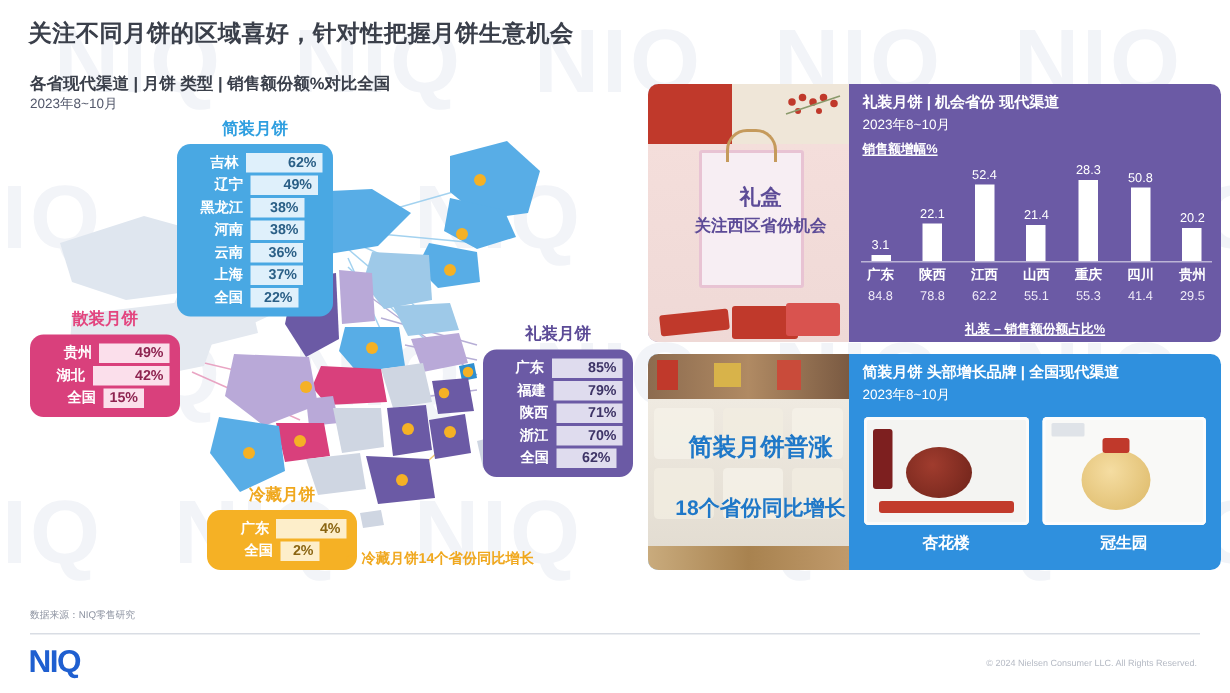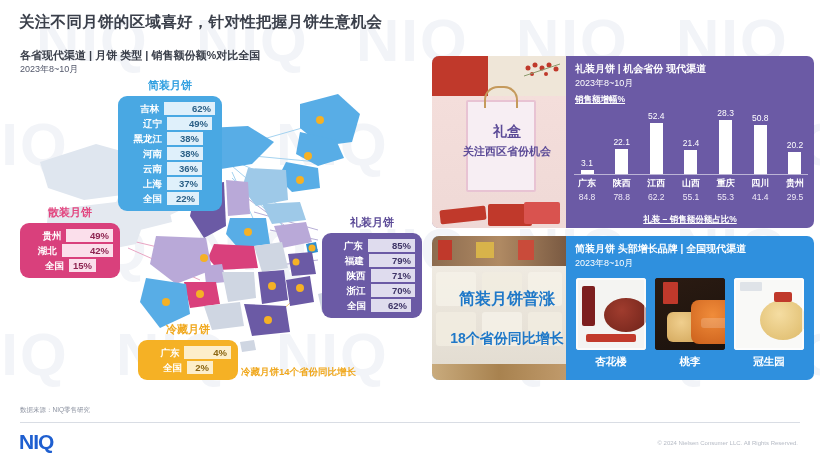--- a/index.html
+++ b/index.html
@@ -524,30 +524,20 @@
           <div class="img" style="background:#f2f2f2;">
             <div style="position:absolute;inset:0;background:#f4f4f2;"></div>
             <div style="position:absolute;left:6px;top:8px;width:13px;height:40px;background:#7d1f1f;border-radius:2px;"></div>
             <div style="position:absolute;left:28px;top:20px;width:44px;height:34px;border-radius:50%;background:radial-gradient(circle at 40% 35%,#a03c2e,#6d2219);"></div>
             <div style="position:absolute;left:10px;bottom:8px;right:10px;height:8px;background:#c23b2c;border-radius:2px;"></div>
             <div style="position:absolute;inset:0;border:2px solid rgba(255,255,255,.6);border-radius:3px;"></div>
           </div>
           <div class="bname">杏花楼</div>
         </div>
 
-        <div class="brand">
-          <div class="img" style="background:#1c140f;">
-            <div style="position:absolute;inset:0;background:linear-gradient(160deg,#2b1b12,#1b120d);"></div>
-            <div style="position:absolute;left:8px;top:4px;width:15px;height:22px;background:#c0392b;border-radius:1px;"></div>
-            <div style="position:absolute;left:12px;top:34px;width:36px;height:30px;border-radius:6px;background:radial-gradient(circle at 40% 35%,#f0cf8e,#cfa255);"></div>
-            <div style="position:absolute;left:36px;top:22px;width:48px;height:44px;border-radius:8px;background:radial-gradient(circle at 45% 35%,#f08c3a,#c85c19);"></div>
-            <div style="position:absolute;left:46px;top:40px;width:26px;height:10px;border-radius:3px;background:rgba(255,255,255,.18);"></div>
-          </div>
-          <div class="bname">桃李</div>
-        </div>
 
         <div class="brand">
           <div class="img" style="background:#fbfbfb;">
             <div style="position:absolute;inset:0;background:#f9f9f7;"></div>
             <div style="position:absolute;left:6px;top:4px;width:22px;height:9px;background:#dfe3e8;border-radius:1px;"></div>
             <div style="position:absolute;left:26px;top:22px;width:46px;height:40px;border-radius:50%;background:radial-gradient(circle at 42% 35%,#f5dda2,#dcb866);"></div>
             <div style="position:absolute;left:40px;top:14px;width:18px;height:10px;background:#c0392b;border-radius:2px;"></div>
             <div style="position:absolute;inset:0;border:2px solid rgba(255,255,255,.7);border-radius:3px;"></div>
           </div>
           <div class="bname">冠生园</div>

